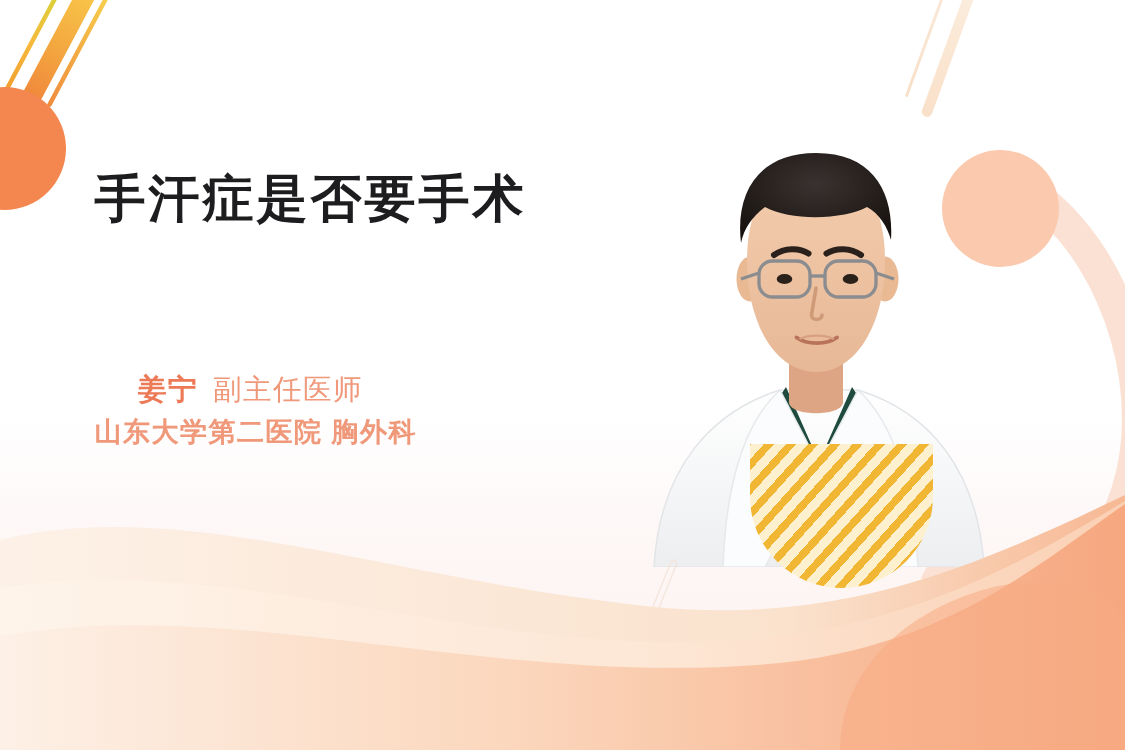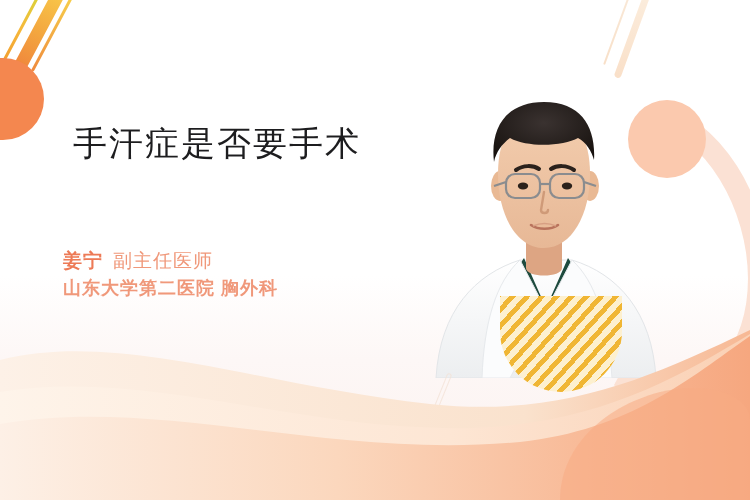--- a/index.html
+++ b/index.html
@@ -76,27 +76,27 @@
   .thin-line{position:absolute;border:1px solid #f3e2d6;border-radius:3px;}
   .l1{left:156px;top:362px;width:5px;height:52px;transform:rotate(21deg);}
   .l2{left:440px;top:372px;width:3px;height:38px;transform:rotate(22deg);opacity:.75;}
 
   
   .waves{position:absolute;left:0;bottom:0;width:750px;height:200px;}
 
   
   .text-block{position:absolute;left:63px;top:112px;width:380px;}
   .title{
-    font-size:34px;font-weight:400;color:#1d1d1f;letter-spacing:2px;
-    line-height:1.25;margin:10px;white-space:nowrap;
+    font-size:34px;font-weight:700;color:#1d1d1f;letter-spacing:2px;
+    line-height:1.25;margin:0;white-space:nowrap;
   }
   .credits{position:absolute;left:63px;top:246px;width:400px;}
   .cred-row{line-height:1.55;white-space:nowrap;}
   .doc-name{
-    font-size:19px;font-weight:700;color:#ed7a56;letter-spacing:1px;
+    font-size:19px;font-weight:700;color:#ed7a56;letter-spacing:1px;margin-left:29px;
   }
   .doc-title{
     font-size:19px;font-weight:400;color:#f0987a;letter-spacing:1px;margin-left:10px;margin-top:37px;
   }
   .doc-hosp{
     font-size:18px;font-weight:700;color:#f0987a;letter-spacing:1px;
   }
 </style>
 </head>
 <body>

